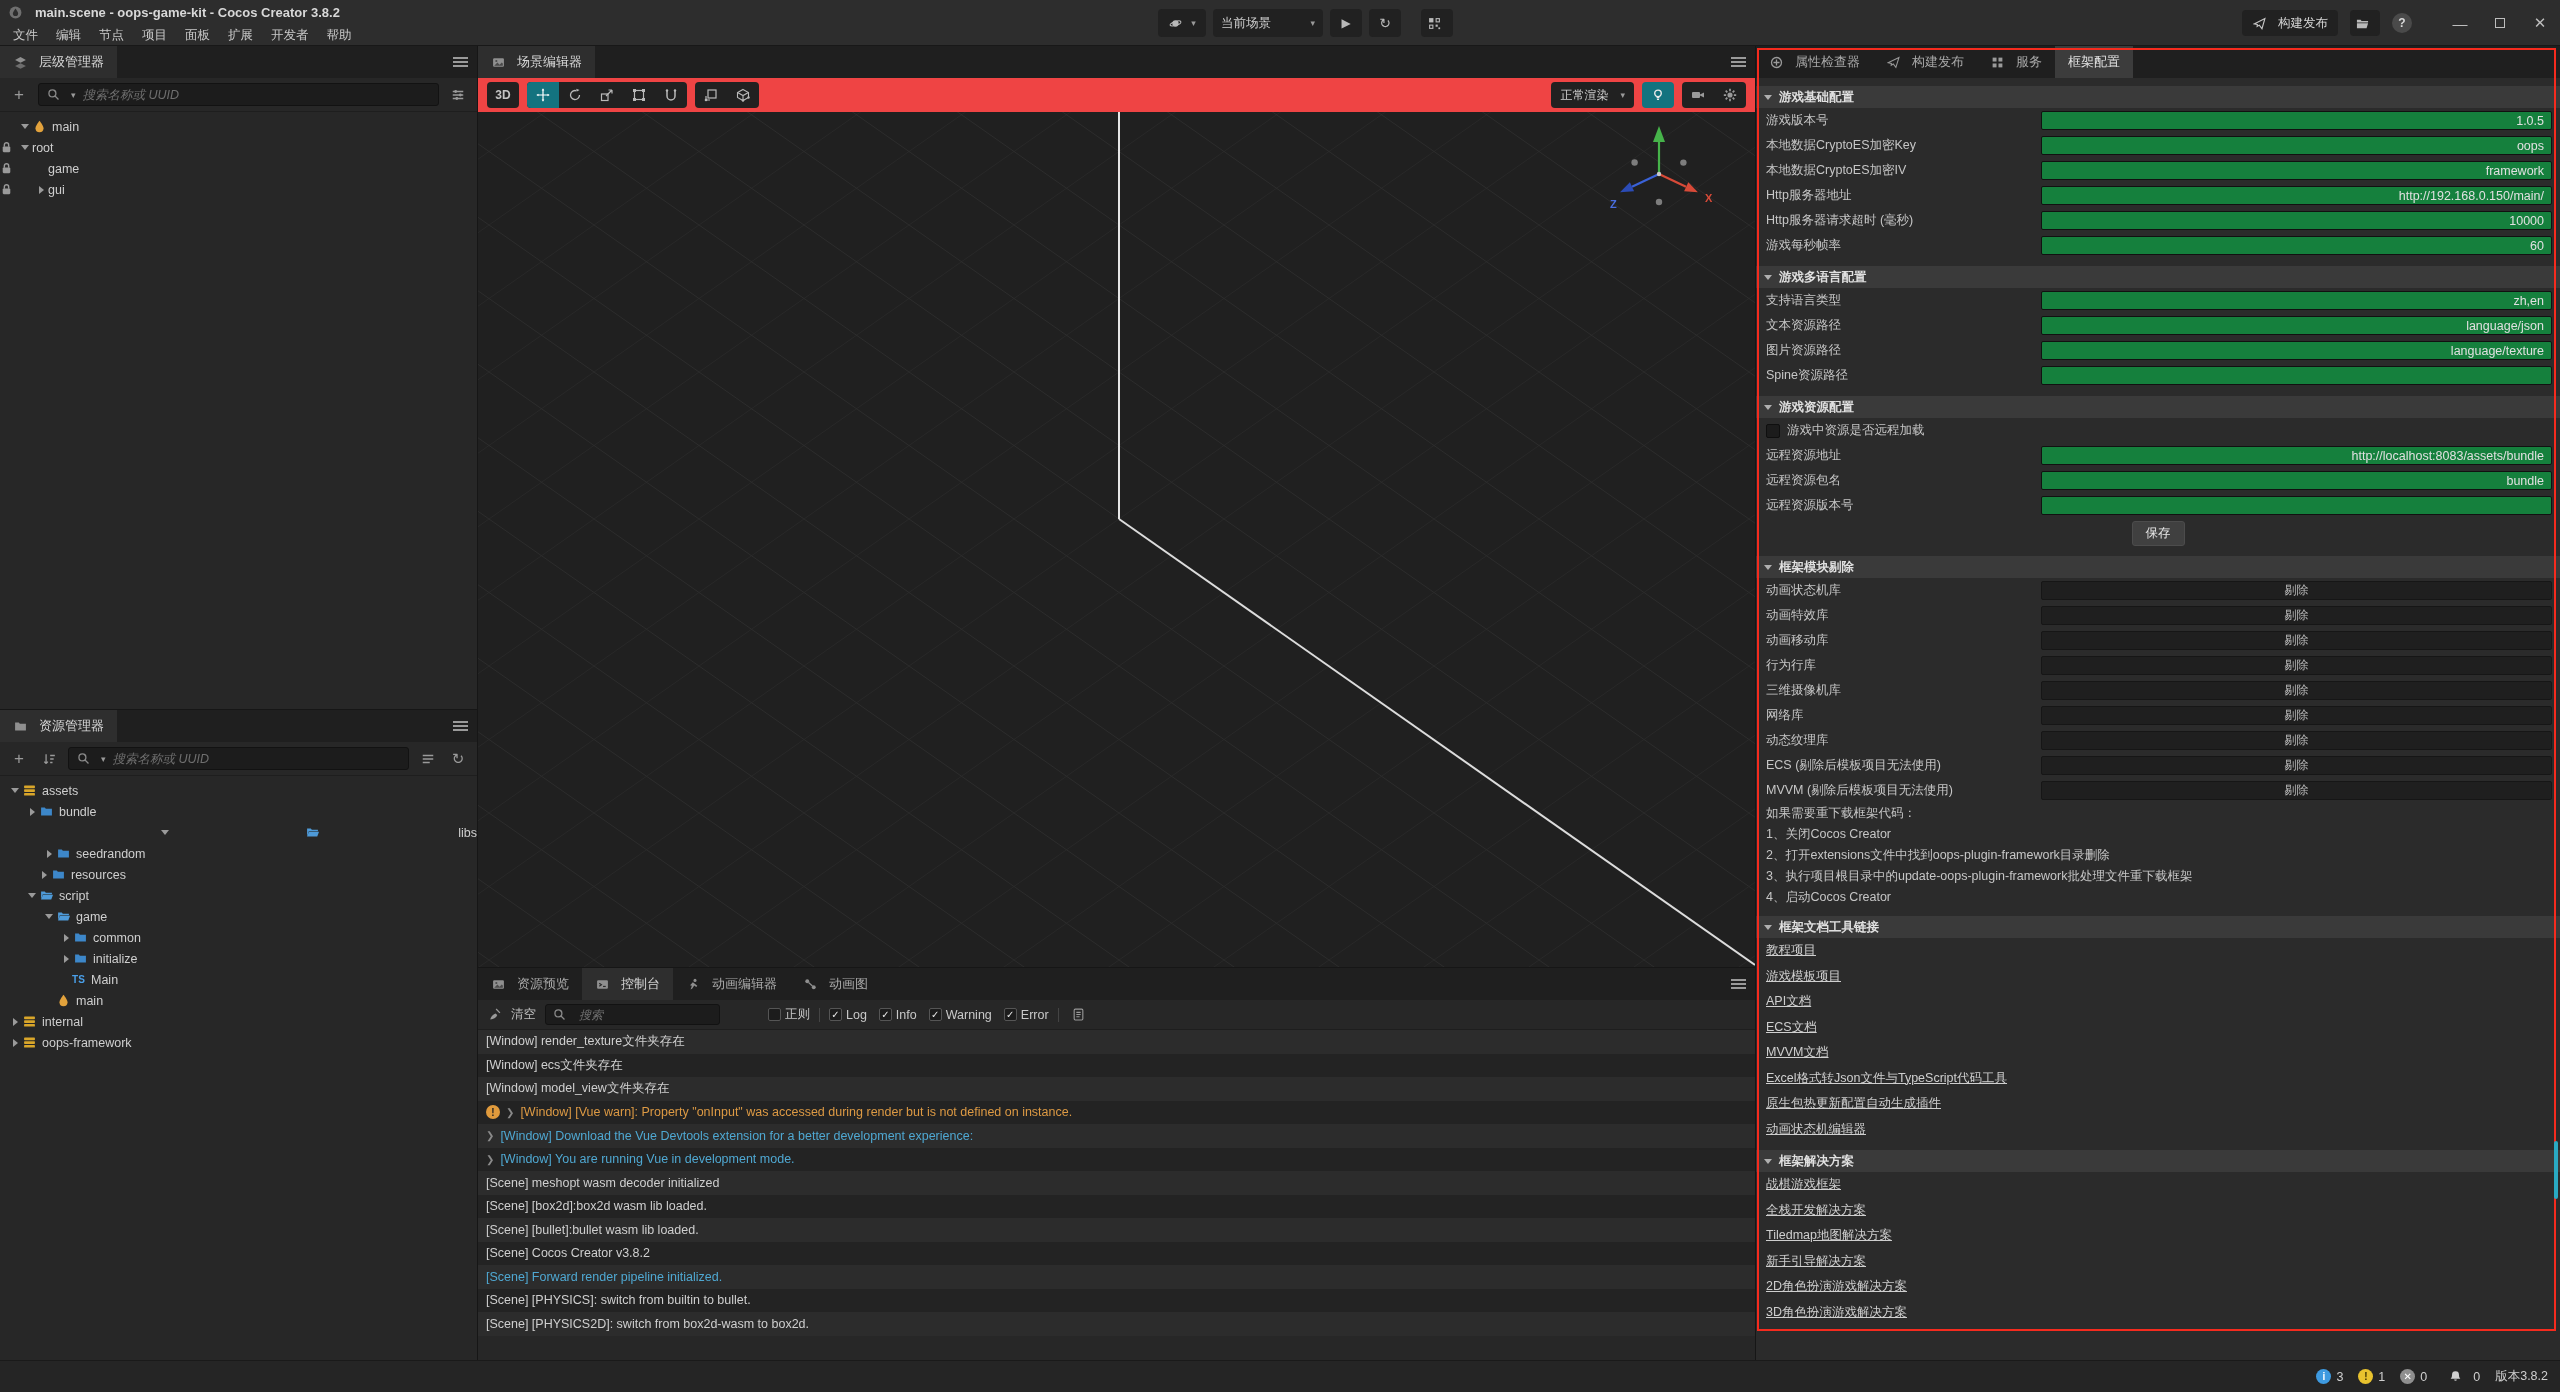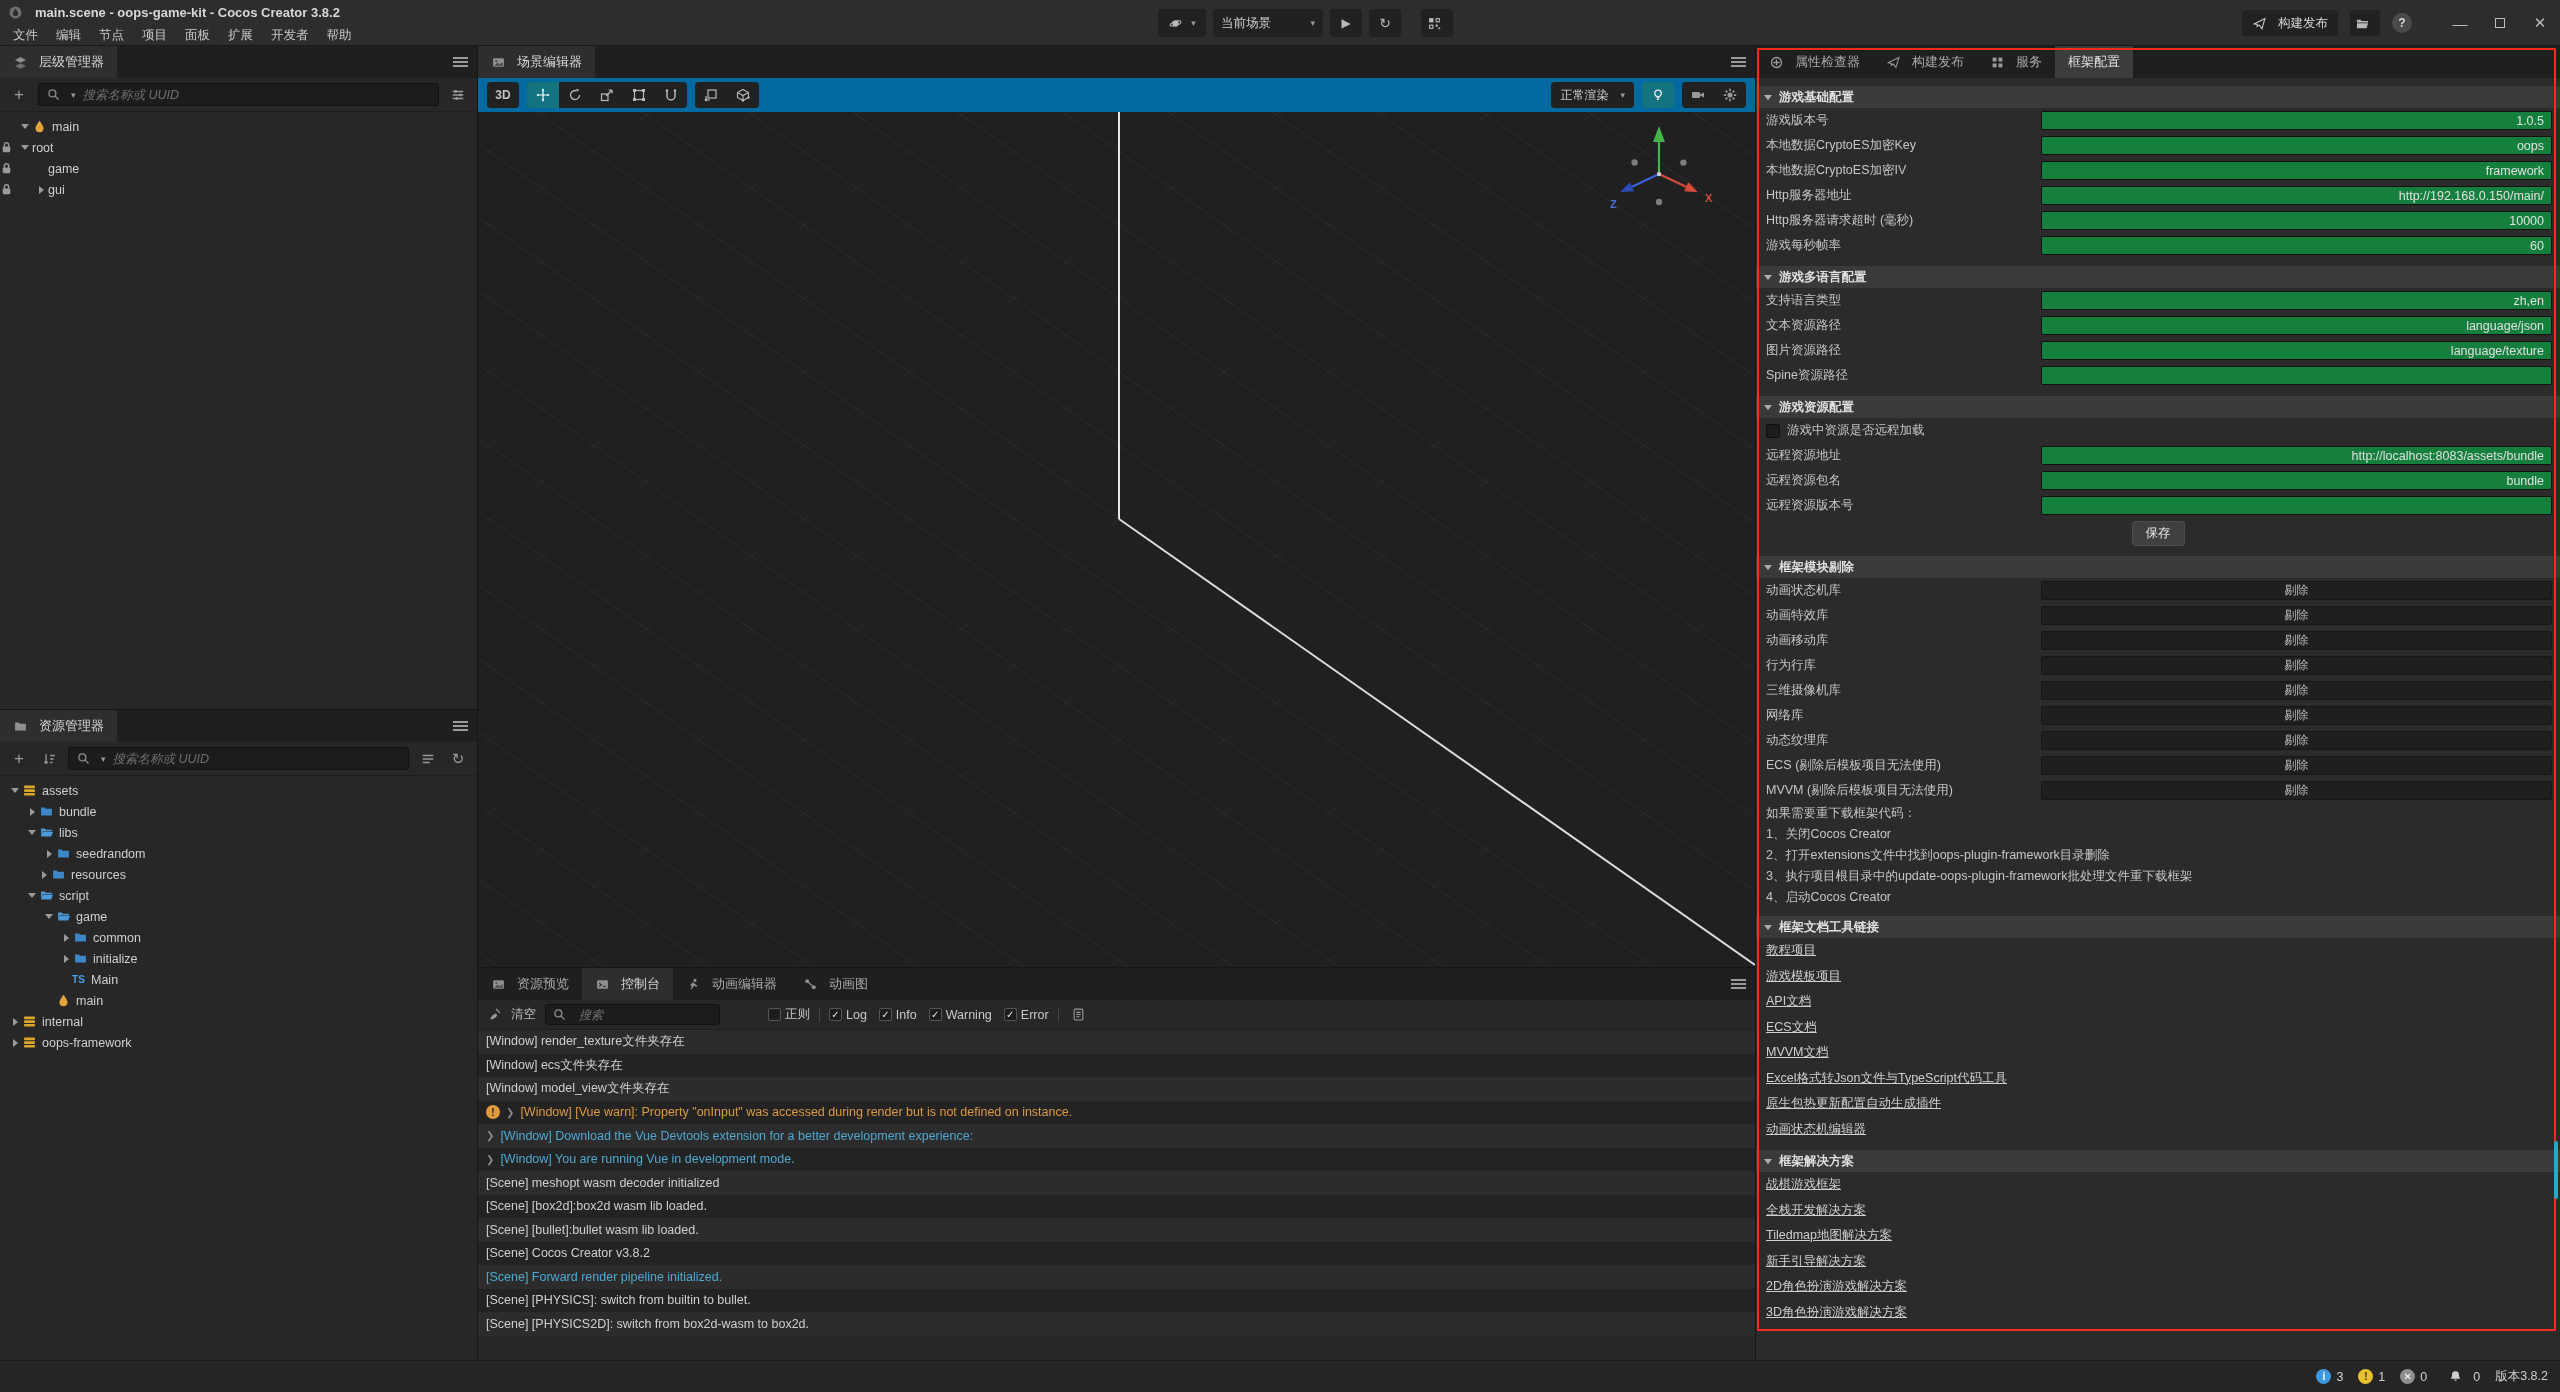--- a/index.html
+++ b/index.html
@@ -55,21 +55,21 @@
   .gutter{width:18px;display:flex;align-items:center;justify-content:center;flex:none;}
   .chev{width:14px;flex:none;display:flex;align-items:center;justify-content:center;}
   .chev.closed::before{content:"";border-left:5px solid #9a9a9a;border-top:4px solid transparent;border-bottom:4px solid transparent;}
   .chev.open::before{content:"";border-top:5px solid #9a9a9a;border-left:4px solid transparent;border-right:4px solid transparent;}
   .icn{width:15px;height:13px;display:inline-flex;align-items:center;justify-content:center;flex:none;margin-right:5px;}
   .icn svg{width:13px;height:13px;}
   .i-ts{color:#4a9fe8;font-weight:700;font-size:10px;letter-spacing:0;}
 
   
   #viewport{position:absolute;left:0;top:66px;width:1277px;height:855px;background:#202020;}
-  .scene-toolbar{height:34px;display:flex;align-items:center;gap:8px;padding:0 9px;background:#0369a1;}
+  .scene-toolbar{height:34px;display:flex;align-items:center;gap:8px;padding:0 9px;background:#ef4444;}
   .sbtn{height:26px;min-width:32px;padding:0 6px;background:#212121;border-radius:4px;display:flex;align-items:center;justify-content:center;color:#c4c4c4;font-size:12px;font-weight:700;}
   .btn-group{display:flex;background:#212121;border-radius:4px;overflow:hidden;}
   .gbtn{width:32px;height:26px;display:flex;align-items:center;justify-content:center;}
   .gbtn.active{background:#13737f;}
   .gbtn svg{width:14px;height:14px;}
   .scene-right{margin-left:auto;display:flex;align-items:flex-end;gap:8px;}
   .render-drop{height:26px;background:#212121;border-radius:4px;display:flex;align-items:center;gap:12px;padding:0 9px;font-size:12px;color:#cfcfcf;}
   #gizmo{position:absolute;right:38px;top:4px;width:110px;height:110px;}
 
   
@@ -345,21 +345,21 @@
           <div class="trow" style="padding-left:8px;">
             <span style="width:17px;flex:none;"></span>
             <span class="chev closed"></span>
             <span class="icn ">
               <svg viewBox="0 0 12 12">
                 <path d="M1 2.2h3.4l1 1.2H11v6.4H1z" fill="#3d87c9"></path>
               </svg>
             </span>
             <span>bundle</span>
           </div>
-          <div class="trow" style="padding-left:8px;">
+          <div class="trow" style="padding-left:8px;justify-content:space-between;">
             <span style="width:17px;flex:none;"></span>
             <span class="chev open"></span>
             <span class="icn ">
               <svg viewBox="0 0 12 12">
                 <path d="M1 2.2h3.4l1 1.2H11v1.4H2.6L1 9.8z" fill="#4e9ad8"></path>
                 <path d="M2.6 5.2H12L10.4 9.8H1z" fill="#4e9ad8"></path>
               </svg>
             </span>
             <span>libs</span>
           </div>

